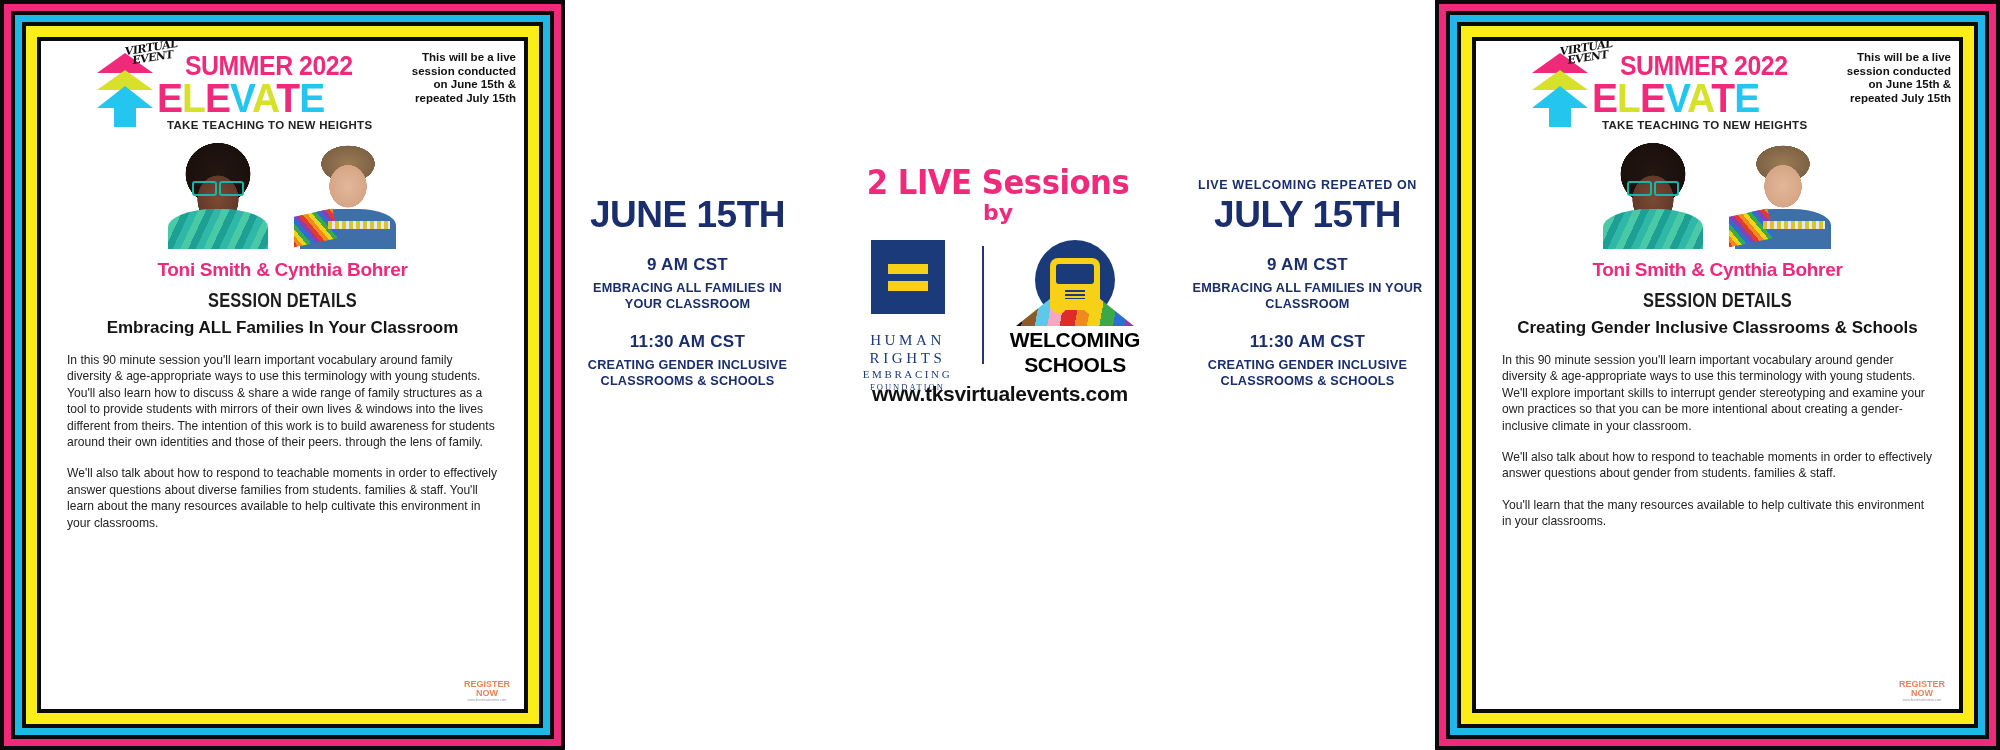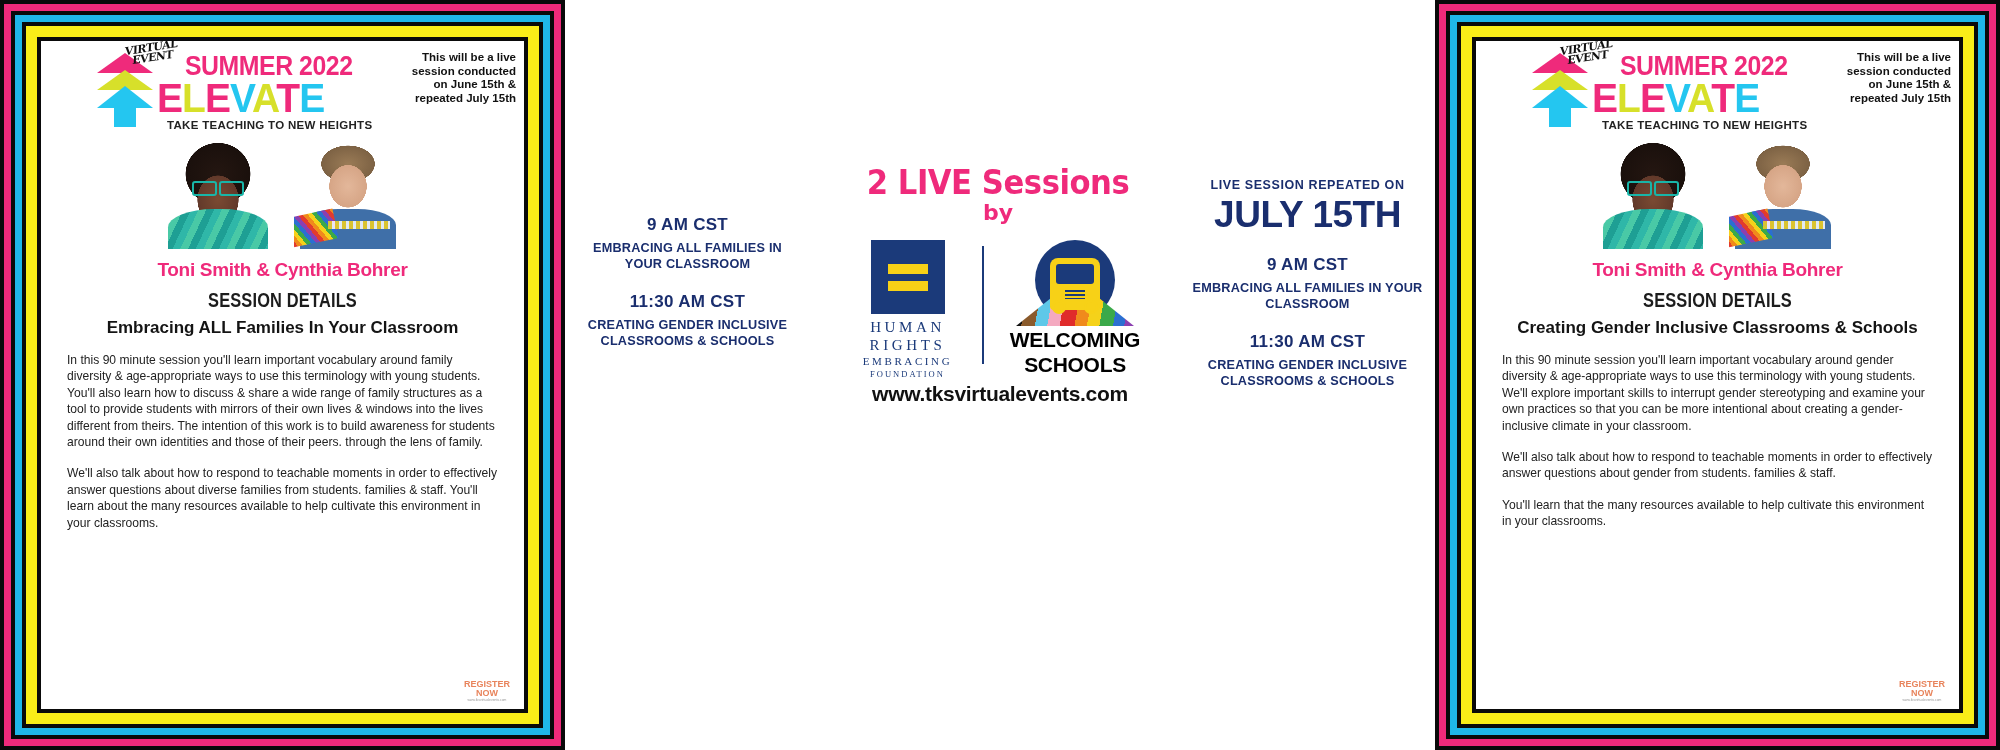--- a/index.html
+++ b/index.html
@@ -110,21 +110,21 @@
   .twolive .l1{font-family:"DejaVu Sans",sans-serif;font-weight:700;font-size:33px;color:#ef2a7b;
     transform:scaleX(0.93);letter-spacing:-0.5px;line-height:36px;}
   .twolive .l2{font-family:"DejaVu Sans",sans-serif;font-weight:700;font-size:22px;color:#ef2a7b;line-height:24px;}
 
   .logos{position:absolute;left:265px;top:240px;width:340px;display:flex;align-items:flex-start;justify-content:center;gap:0;}
   .hrc{width:120px;text-align:center;}
   .hrc-mark{width:74px;height:74px;background:#1b3a7a;margin:0 auto;position:relative;}
   .hrc-mark i{position:absolute;left:17px;width:40px;height:10px;background:#f7d117;display:block;}
   .hrc-mark i:first-child{top:24px;}
   .hrc-mark i:last-child{top:41px;}
-  .hrc-txt{font-family:"Liberation Serif",serif;color:#1b3a7a;margin-top:4px;}
+  .hrc-txt{font-family:"Liberation Serif",serif;color:#1b3a7a;margin-top:17px;}
   .hrc-txt .a{font-size:15px;letter-spacing:3.6px;line-height:18px;}
   .hrc-txt .b{font-size:11px;letter-spacing:2.6px;line-height:14px;}
   .hrc-txt .c{font-size:8.5px;letter-spacing:2px;line-height:12px;}
   .divider{width:2px;height:118px;background:#1b3a7a;margin:6px 14px 0 14px;}
   .ws{width:155px;text-align:center;}
   .ws-mark{position:relative;width:118px;height:86px;margin:0 auto;overflow:hidden;}
   .ws-circle{position:absolute;left:19px;top:0;width:80px;height:80px;border-radius:50%;background:#1b3a7a;}
   .ws-rays{position:absolute;left:0;bottom:0;width:118px;height:34px;
     background:linear-gradient(100deg,#111 0 9%,#8a5a2b 9% 20%,#5ec8e8 20% 30%,#f4a9c0 30% 40%,#e02b2b 40% 52%,#f08a1c 52% 62%,#f5d21a 62% 72%,#3ba94a 72% 83%,#2b6fd1 83% 92%,#8b3fb0 92% 100%);
     clip-path:polygon(36% 0,64% 0,100% 100%,0 100%);}
@@ -205,20 +205,21 @@
         <div class="rn">REGISTER</div>
         <div class="rn">NOW</div>
         <div class="rurl">www.tksvirtualevents.com</div>
       </div>
     </div>
   </div>
 
   <div class="center">
 
     <div class="col col-june">
+      <div class="bigdate">JUNE 15TH</div>
       <div class="timeslot">9 AM CST</div>
       <div class="timedesc">EMBRACING ALL FAMILIES IN YOUR CLASSROOM</div>
       <div class="timeslot">11:30 AM CST</div>
       <div class="timedesc">CREATING GENDER INCLUSIVE CLASSROOMS &amp; SCHOOLS</div>
     </div>
 
     <div class="twolive">
       <div class="l1">2 LIVE Sessions</div>
       <div class="l2">by</div>
     </div>
@@ -249,21 +250,21 @@
             </div>
         </div>
         <div class="ws-txt">WELCOMING</div>
         <div class="ws-txt">SCHOOLS</div>
       </div>
     </div>
 
     <div class="weburl">www.tksvirtualevents.com</div>
 
     <div class="col col-july">
-      <div class="kicker">LIVE SESSION REPEATED ON</div>
+      <div class="kicker">LIVE WELCOMING REPEATED ON</div>
       <div class="bigdate">JULY 15TH</div>
       <div class="timeslot">9 AM CST</div>
       <div class="timedesc">EMBRACING ALL FAMILIES IN YOUR CLASSROOM</div>
       <div class="timeslot">11:30 AM CST</div>
       <div class="timedesc">CREATING GENDER INCLUSIVE CLASSROOMS &amp; SCHOOLS</div>
     </div>
   </div>
 
   <div class="poster right">
     <div class="ring r-black1"></div>

